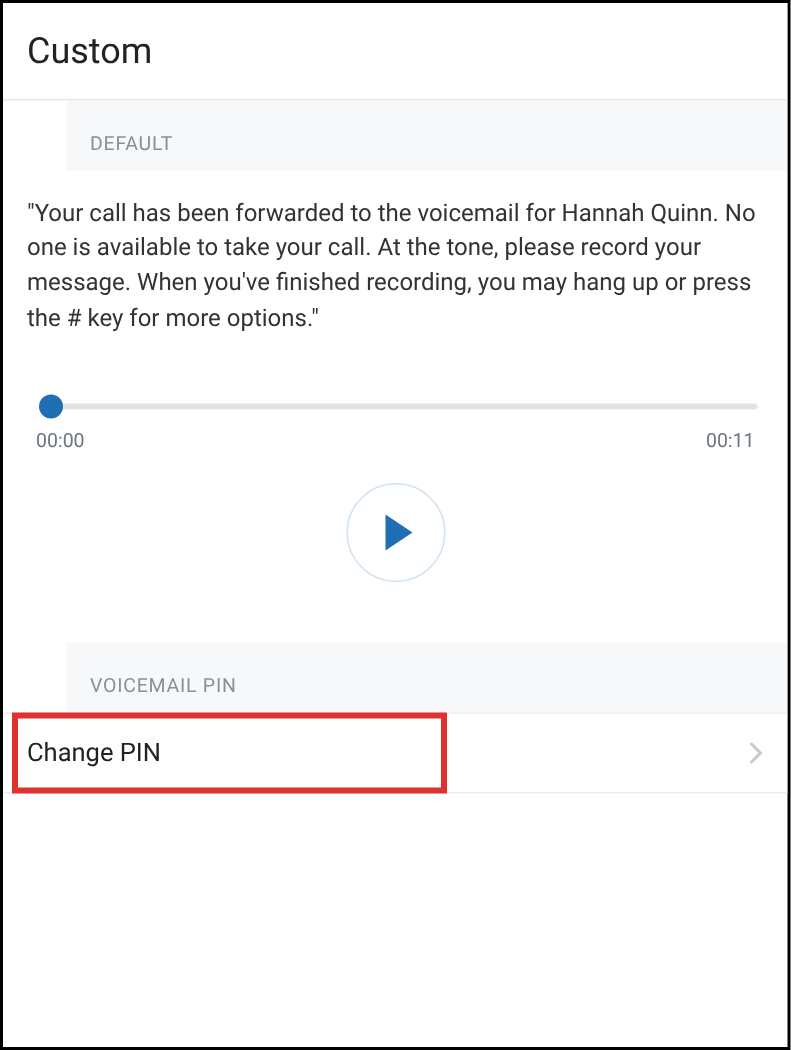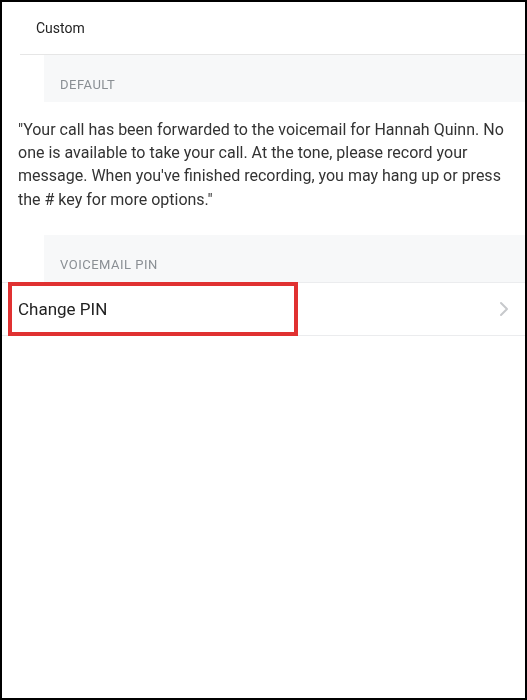--- a/index.html
+++ b/index.html
@@ -10,25 +10,24 @@
     body {
       font-family: -apple-system, BlinkMacSystemFont, "Segoe UI", Roboto, Helvetica, Arial, sans-serif;
       background: #ffffff;
       width: 527px;
       height: 700px;
       border: 2px solid #000;
       overflow: hidden;
     }
     .header-row {
       padding: 18px 16px 18px 16px;
-      font-size: 14px;
+      font-size: 24px;
       color: #222;
       background: #fff;
       border-bottom: 1px solid #e6e6e6;
-      margin-left: 18px;
     }
     .section-label {
       background: #f7f8f9;
       padding: 22px 16px 10px 16px;
       font-size: 13px;
       letter-spacing: 0.5px;
       color: #8a8f94;
       text-transform: uppercase;
       margin-left: 42px;
     }
@@ -134,20 +133,35 @@
   <span>Custom</span>
 </div>
 
 <div class="section-label">
   <span>DEFAULT</span>
 </div>
 
 <div class="default-card">
   <div class="greeting-text">"Your call has been forwarded to the voicemail for Hannah Quinn. No one is available to take your call. At the tone, please record your message. When you've finished recording, you may hang up or press the # key for more options."</div>
 
+  <div class="player-area">
+    <div class="track-wrap">
+      <div class="track-bar"></div>
+      <div class="track-thumb"></div>
+    </div>
+    <div class="time-row">
+      <span>00:00</span>
+      <span>00:11</span>
+    </div>
+    <div class="play-row">
+      <div class="play-btn">
+        <span class="play-triangle"></span>
+      </div>
+    </div>
+  </div>
 </div>
 
 <div class="section-label">
   <span>VOICEMAIL PIN</span>
 </div>
 
 <div class="pin-row-wrap">
   <div class="row-item">
     <span>Change PIN</span>
     <span class="chevron-right">

